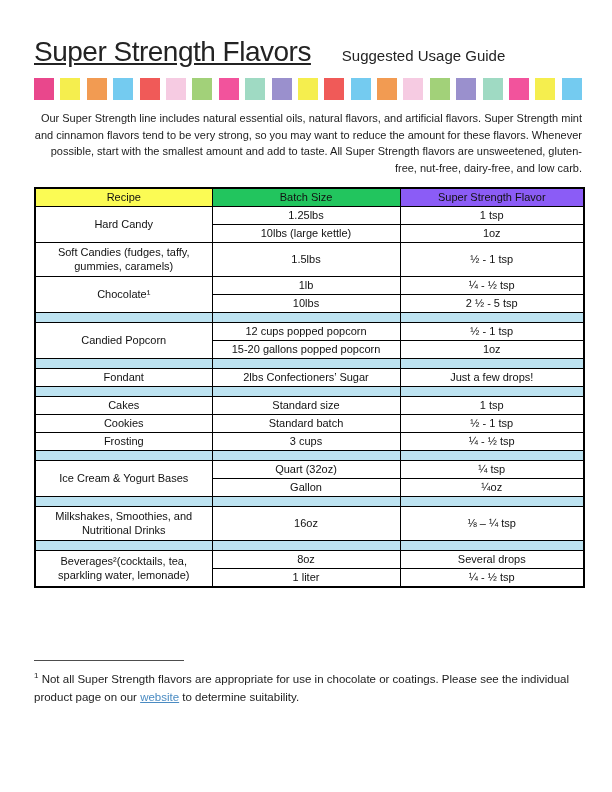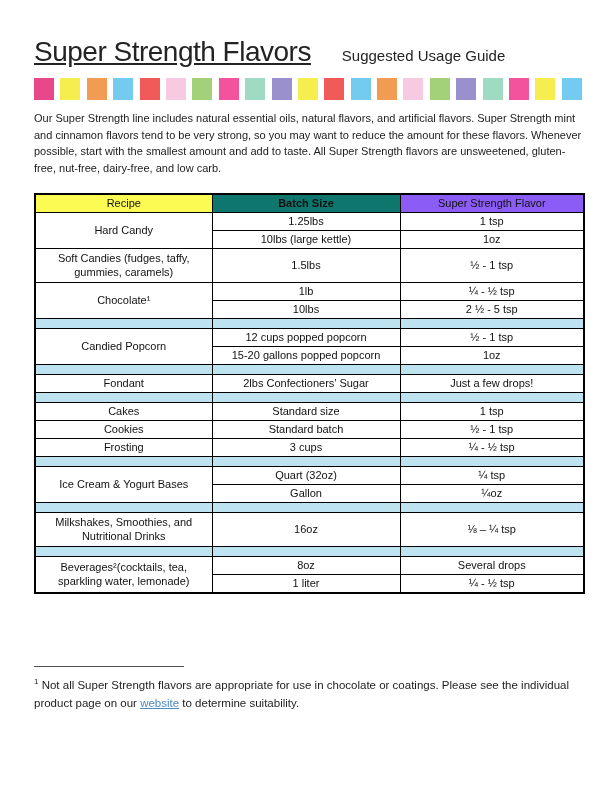--- a/index.html
+++ b/index.html
@@ -19,25 +19,25 @@
   .title-sub  { font-size:15px; margin-left:22px; }
 
   .squares {
     display:flex; justify-content:space-between;
     width:548px; height:22px; margin-top:9px;
   }
   .square { width:20px; height:22px; }
 
   .intro {
     width:548px; margin-top:10px;
-    font-size:11px; line-height:1.5; color:#1c1c1c;
+    font-size:11px; line-height:1.5; color:#1c1c1c;text-align:right;
   }
 
   table.usage {
-    margin-top:17px;
+    margin-top:11px;
     width:549px;
     border-collapse:collapse;
     table-layout:fixed;
     font-size:11px;
     color:#111;
     border:2px solid #000;
   }
   table.usage th, table.usage td {
     border:1px solid #000;
     text-align:center;
@@ -95,21 +95,21 @@
 
   <table class="usage">
     <colgroup>
       <col style="width:177px">
       <col style="width:188px">
       <col style="width:184px">
     </colgroup>
     <tbody>
         <tr>
       <th style="background-color: rgb(251, 251, 84);">Recipe</th>
-      <th style="background-color: #0f766e; font-weight: bold;">Batch Size</th>
+      <th style="background-color: #22c55e;">Batch Size</th>
       <th style="background-color: #8b5cf6;">Super Strength Flavor</th>
     </tr>
 
     <tr>
       <td rowspan="2">Hard Candy</td>
       <td>1.25lbs</td>
       <td>1 tsp</td>
     </tr>
     <tr>
       <td>10lbs (large kettle)</td>

